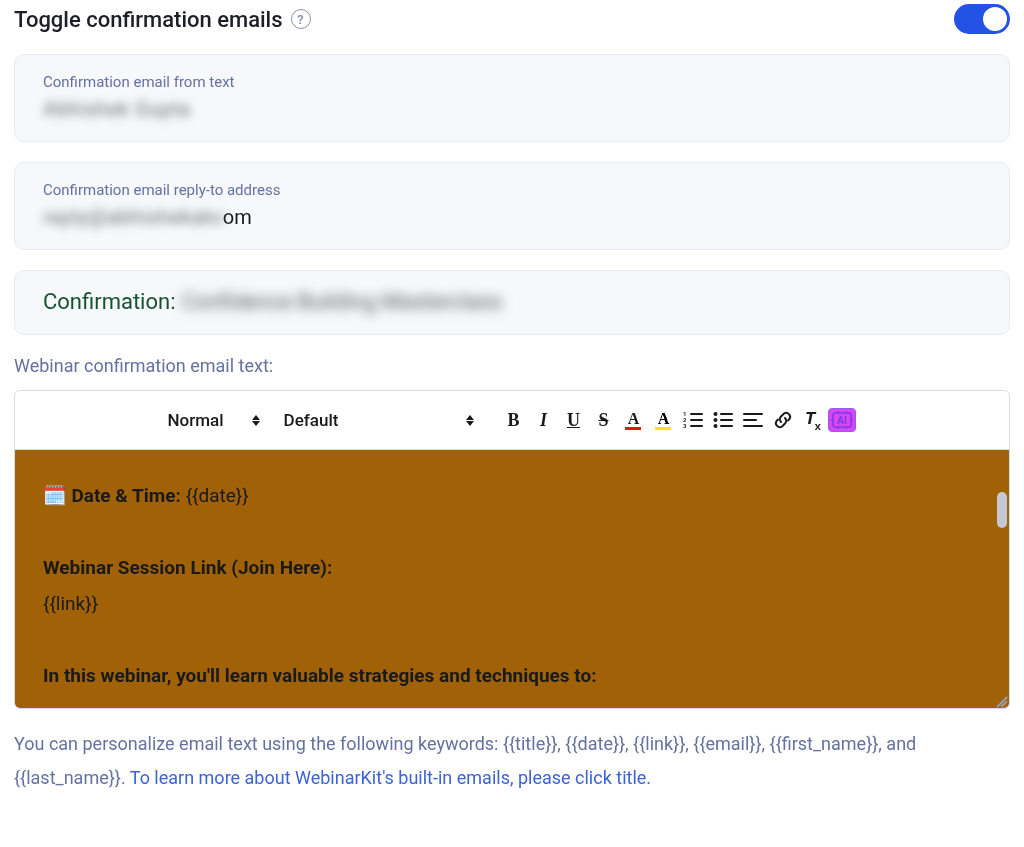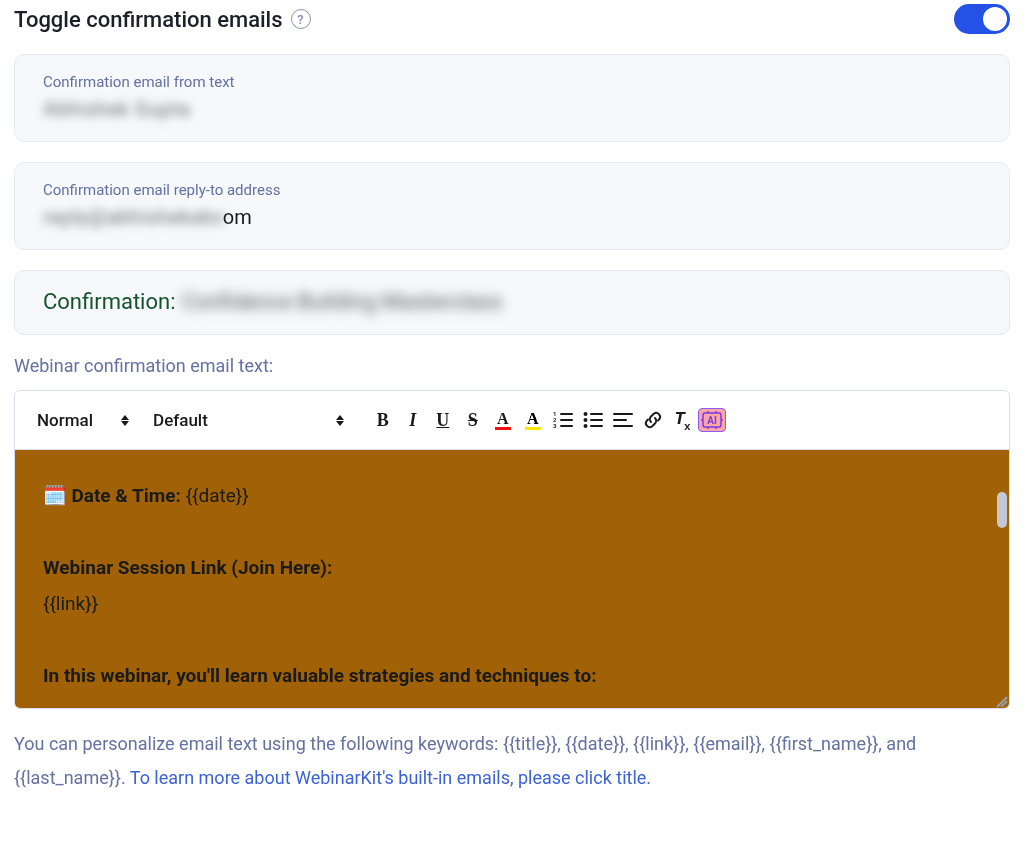--- a/index.html
+++ b/index.html
@@ -105,20 +105,21 @@
     overflow: hidden;
     position: relative;
   }
   .toolbar {
     display: flex;
     align-items: center;
     padding: 14px 22px;
     border-bottom: 1px solid #d8deec;
     background: #fff;
     flex-wrap: wrap;
+    justify-content: center;
   }
   .tb-select {
     display: flex;
     align-items: center;
     gap: 28px;
     font-size: 17px;
     font-weight: 500;
     color: #1a1a1a;
     cursor: pointer;
   }
@@ -147,21 +148,21 @@
     display: inline-flex;
     align-items: center;
     justify-content: center;
     cursor: pointer;
     color: #1a1a1a;
     font-size: 18px;
     font-weight: 700;
   }
   .tb-btn svg { display: block; }
   .tb-ai {
-    background: #fca5a5;
+    background: #d946ef;
     border: 1px solid #8b5cf6;
     border-radius: 4px;
     width: 28px;
     height: 24px;
   }
   .editor-body {
     height: 258px;
     overflow-y: auto;
     padding: 28px 28px;
     font-size: 19px;

